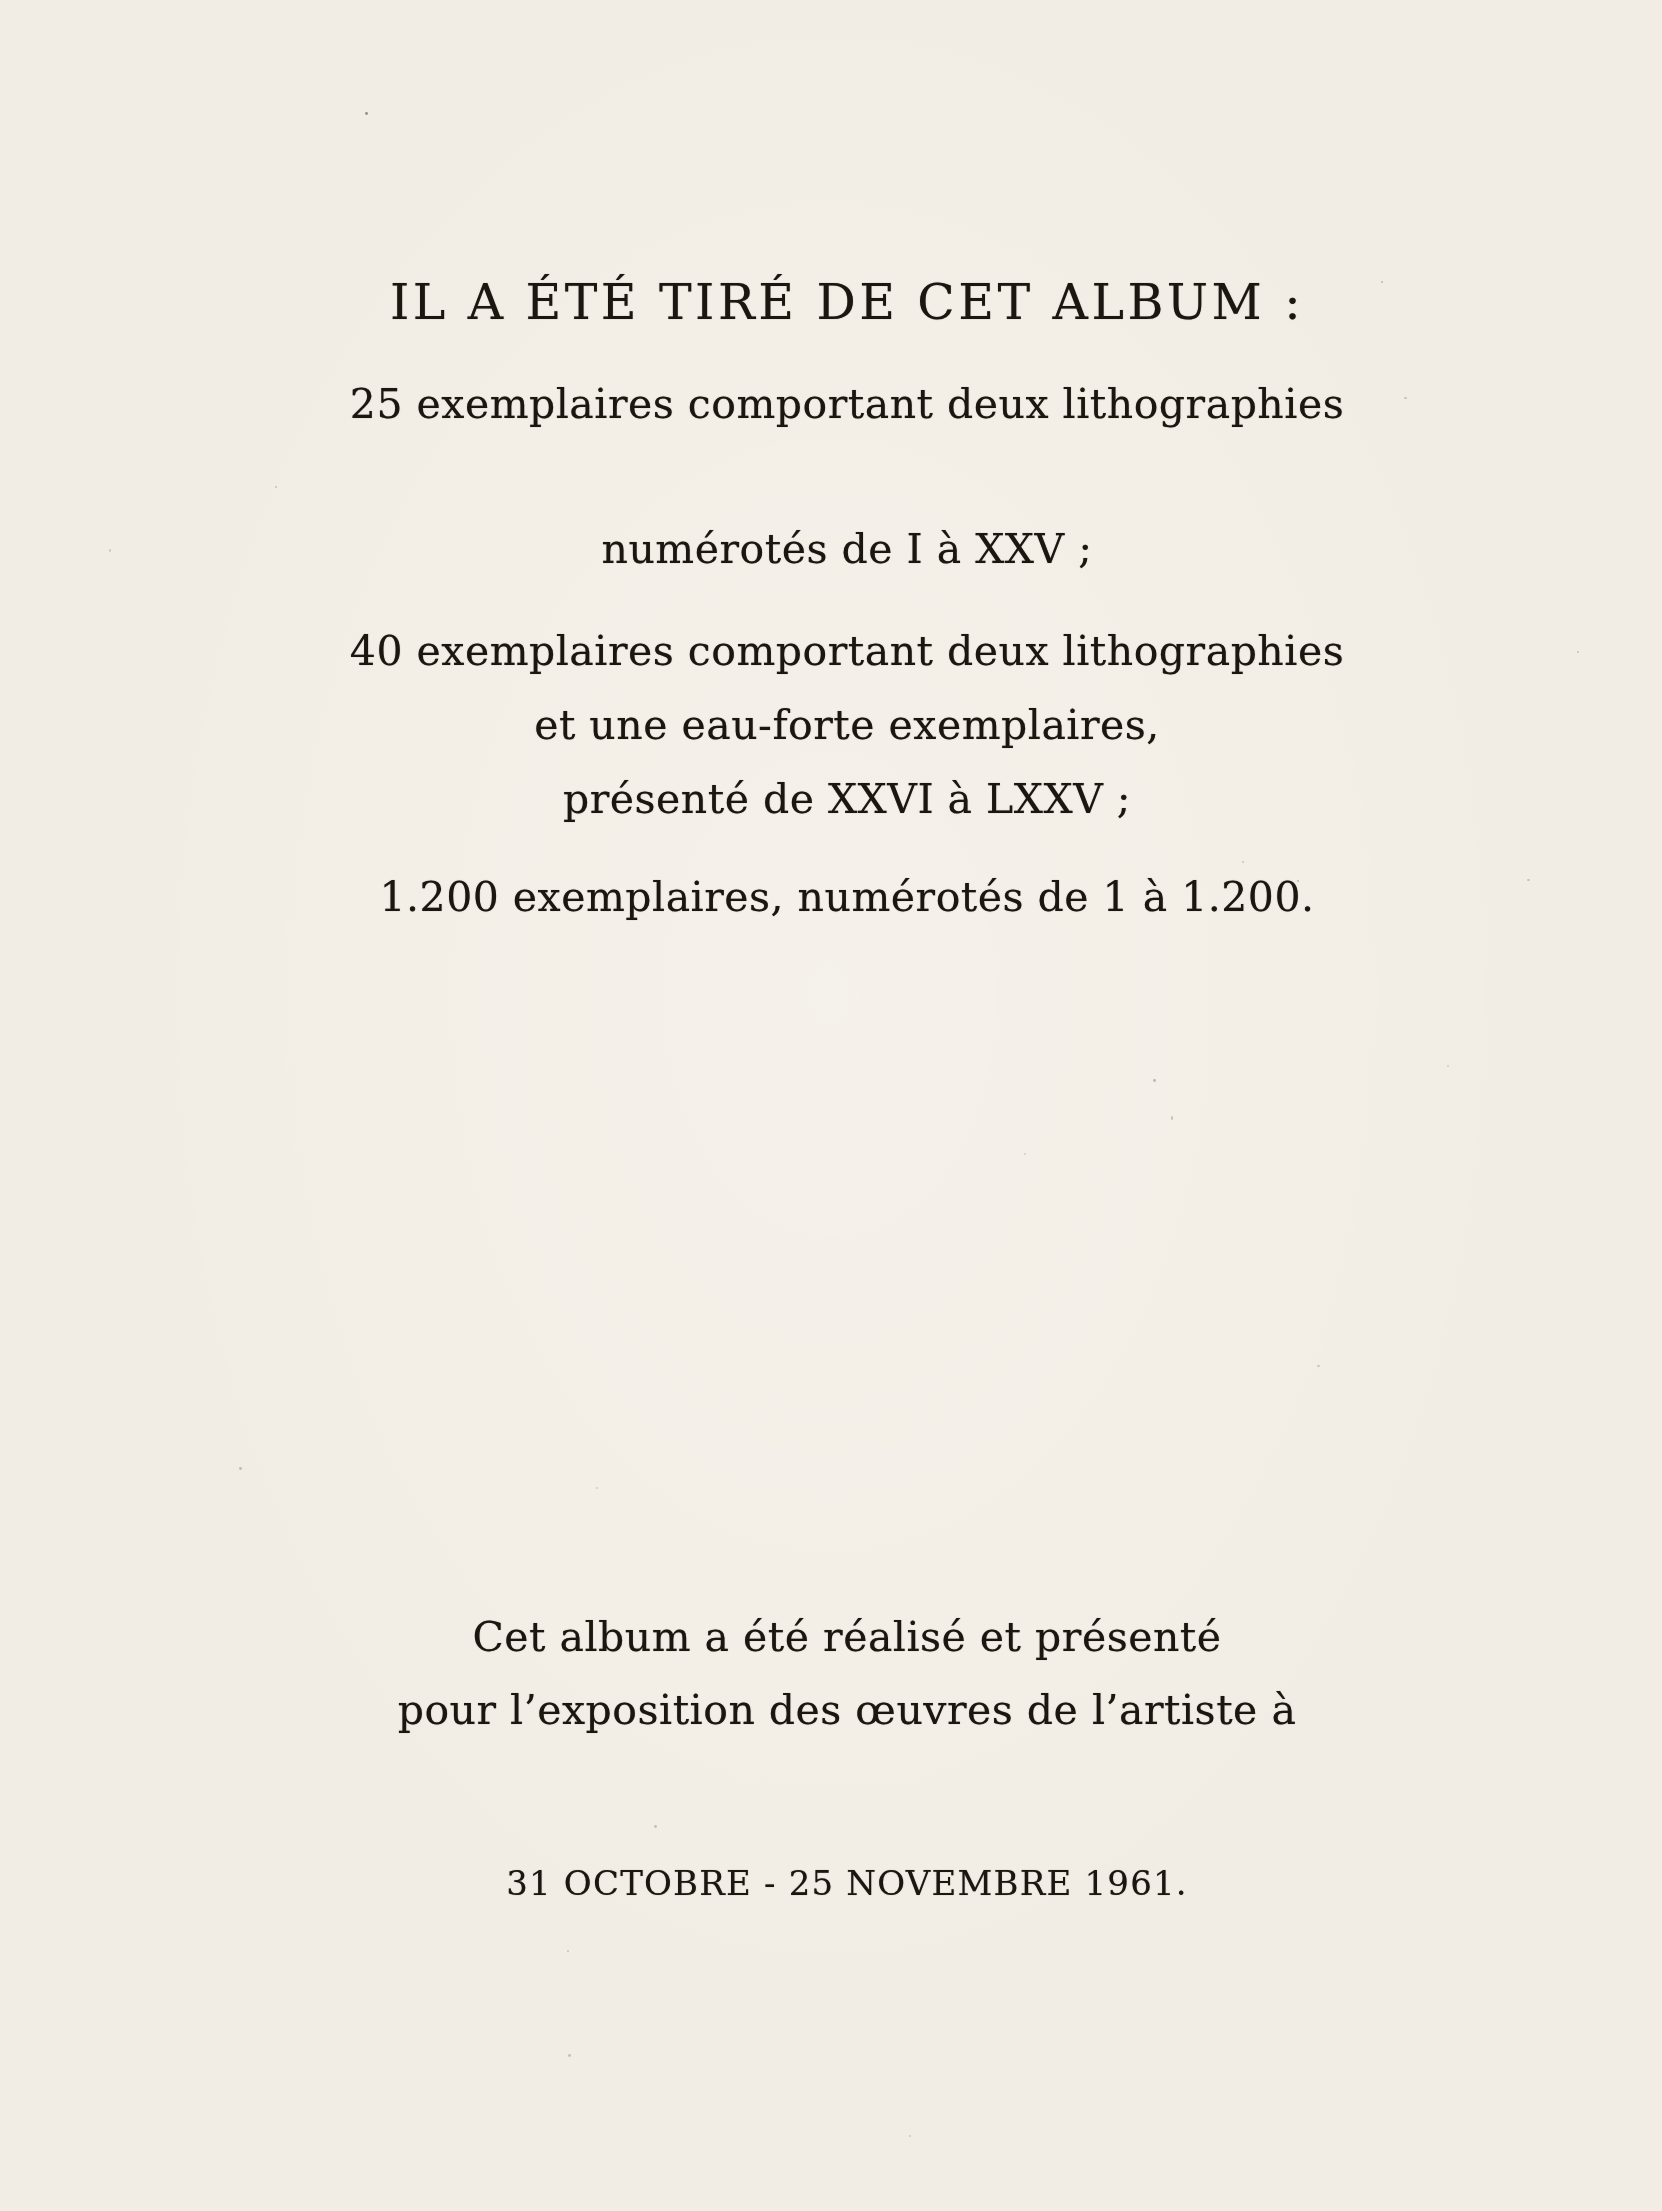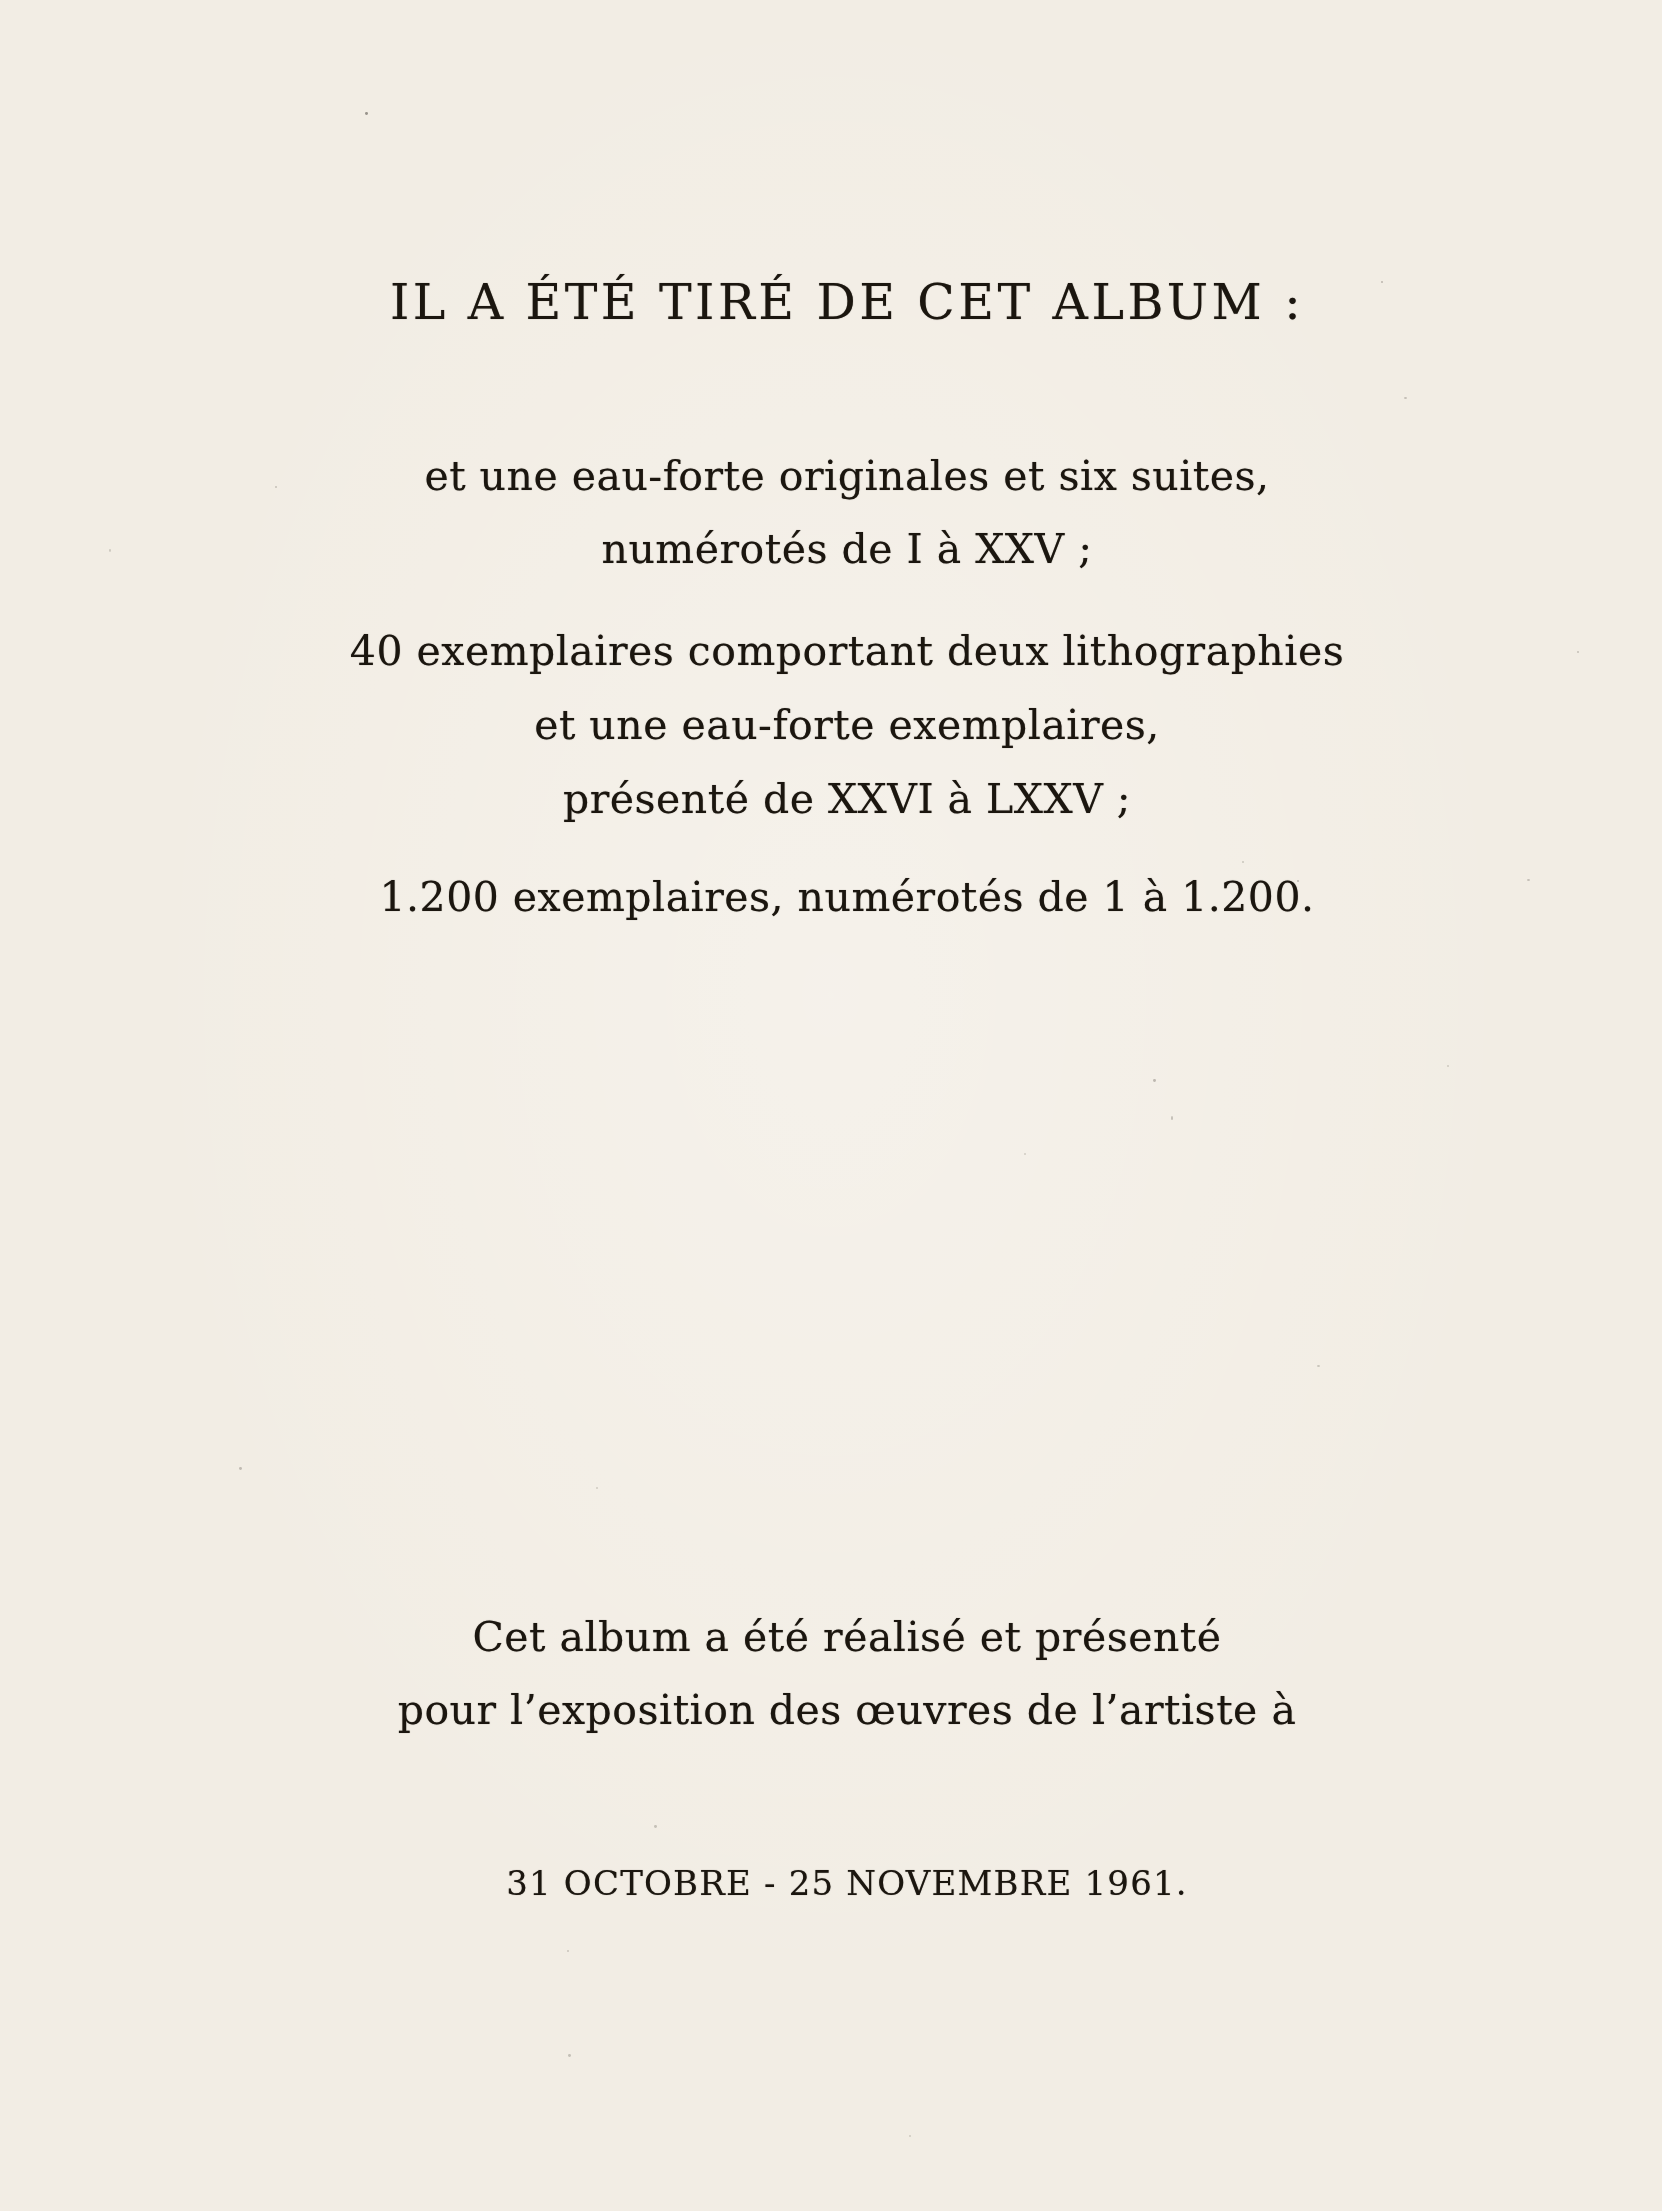--- a/index.html
+++ b/index.html
@@ -51,21 +51,21 @@
     display: block;
   }
 </style>
 </head>
 <body>
 
 <div class="page">
 
   <div class="line title-line" style="top:278px">IL A ÉTÉ TIRÉ DE CET ALBUM :</div>
 
-  <div class="line body-line" style="top:456px">et une eau-forte originales et six suites,</div>
+  <div class="line body-line" style="top:384px">25 exemplaires comportant deux lithographies</div>
   <div class="line body-line" style="top:529px">numérotés de I à XXV ;</div>
 
   <div class="line body-line" style="top:631px">40 exemplaires comportant deux lithographies</div>
   <div class="line body-line" style="top:705px">et une eau-forte exemplaires,</div>
   <div class="line body-line" style="top:779px">présenté de XXVI à LXXV ;</div>
 
   <div class="line body-line" style="top:877px">1.200 exemplaires, numérotés de 1 à 1.200.</div>
 
   <div class="line body-line" style="top:1690px">pour l’exposition des œuvres de l’artiste à</div>
   <div class="line body-line" style="top:1617px">Cet album a été réalisé et présenté</div>

